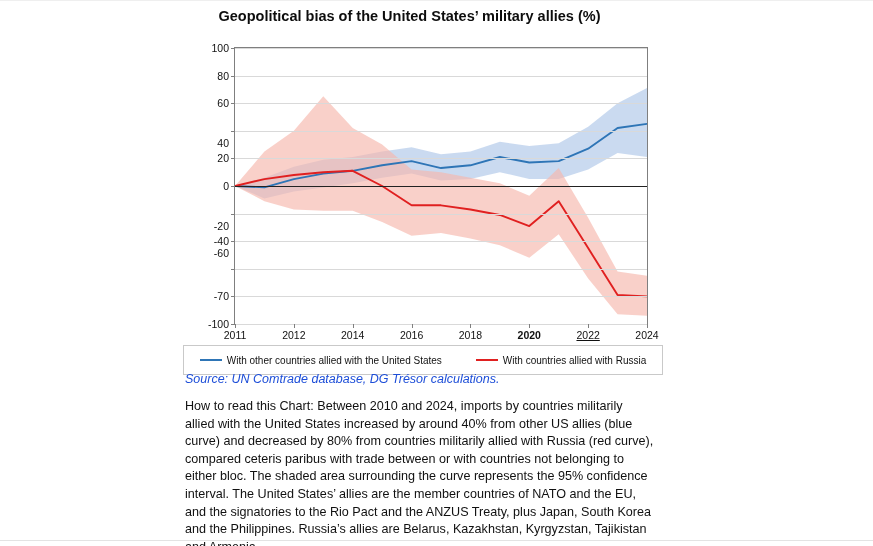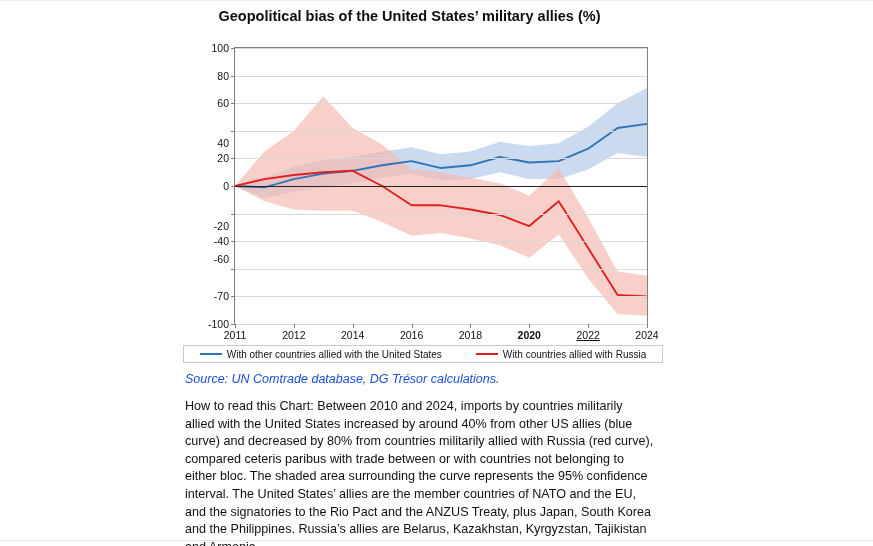--- a/index.html
+++ b/index.html
@@ -101,21 +101,21 @@
     height: 1px;
     background: #7f7f7f;
     left: -4px;
   }
   
   .legend {
     position: absolute;
     left: 183px;
     top: 345px;
     width: 480px;
-    height: 18px;
+    height: 30px;
     border: 1px solid #c9c9c9;
     box-sizing: border-box;
     display: flex;
     align-items: center;
     justify-content: center;
     gap: 34px;
     background: #ffffff;
   }
   .legend-item {
     display: flex;
@@ -193,21 +193,21 @@
           <div class="gridline" style="top: 82.8px;"></div>
           <div class="gridline" style="top: 55.2px;"></div>
           <div class="gridline" style="top: 27.6px;"></div>
           <div class="gridline" style="top: 0px;"></div>
         </div>
       <div id="y-ticks">
           <div class="ytick-label" style="top: 276px; left: -52px;">-100</div>
           <div class="ytick-mark" style="top: 276px;"></div>
           <div class="ytick-label" style="top: 248.4px; left: -52px;">-70</div>
           <div class="ytick-mark" style="top: 248.4px;"></div>
-          <div class="ytick-label" style="top: 211px; left: -52px;">-60</div>
+          <div class="ytick-label" style="top: 205px; left: -52px;">-60</div>
           <div class="ytick-mark" style="top: 220.8px;"></div>
           <div class="ytick-label" style="top: 193.2px; left: -52px;">-40</div>
           <div class="ytick-mark" style="top: 193.2px;"></div>
           <div class="ytick-label" style="top: 165.6px; left: -52px; margin-top: 12px;">-20</div>
           <div class="ytick-mark" style="top: 165.6px;"></div>
           <div class="ytick-label" style="top: 138px; left: -52px;">0</div>
           <div class="ytick-mark" style="top: 138px;"></div>
           <div class="ytick-label" style="top: 110.4px; left: -52px;">20</div>
           <div class="ytick-mark" style="top: 110.4px;"></div>
           <div class="ytick-label" style="top: 82.8px; left: -52px; margin-top: 12px;">40</div>

